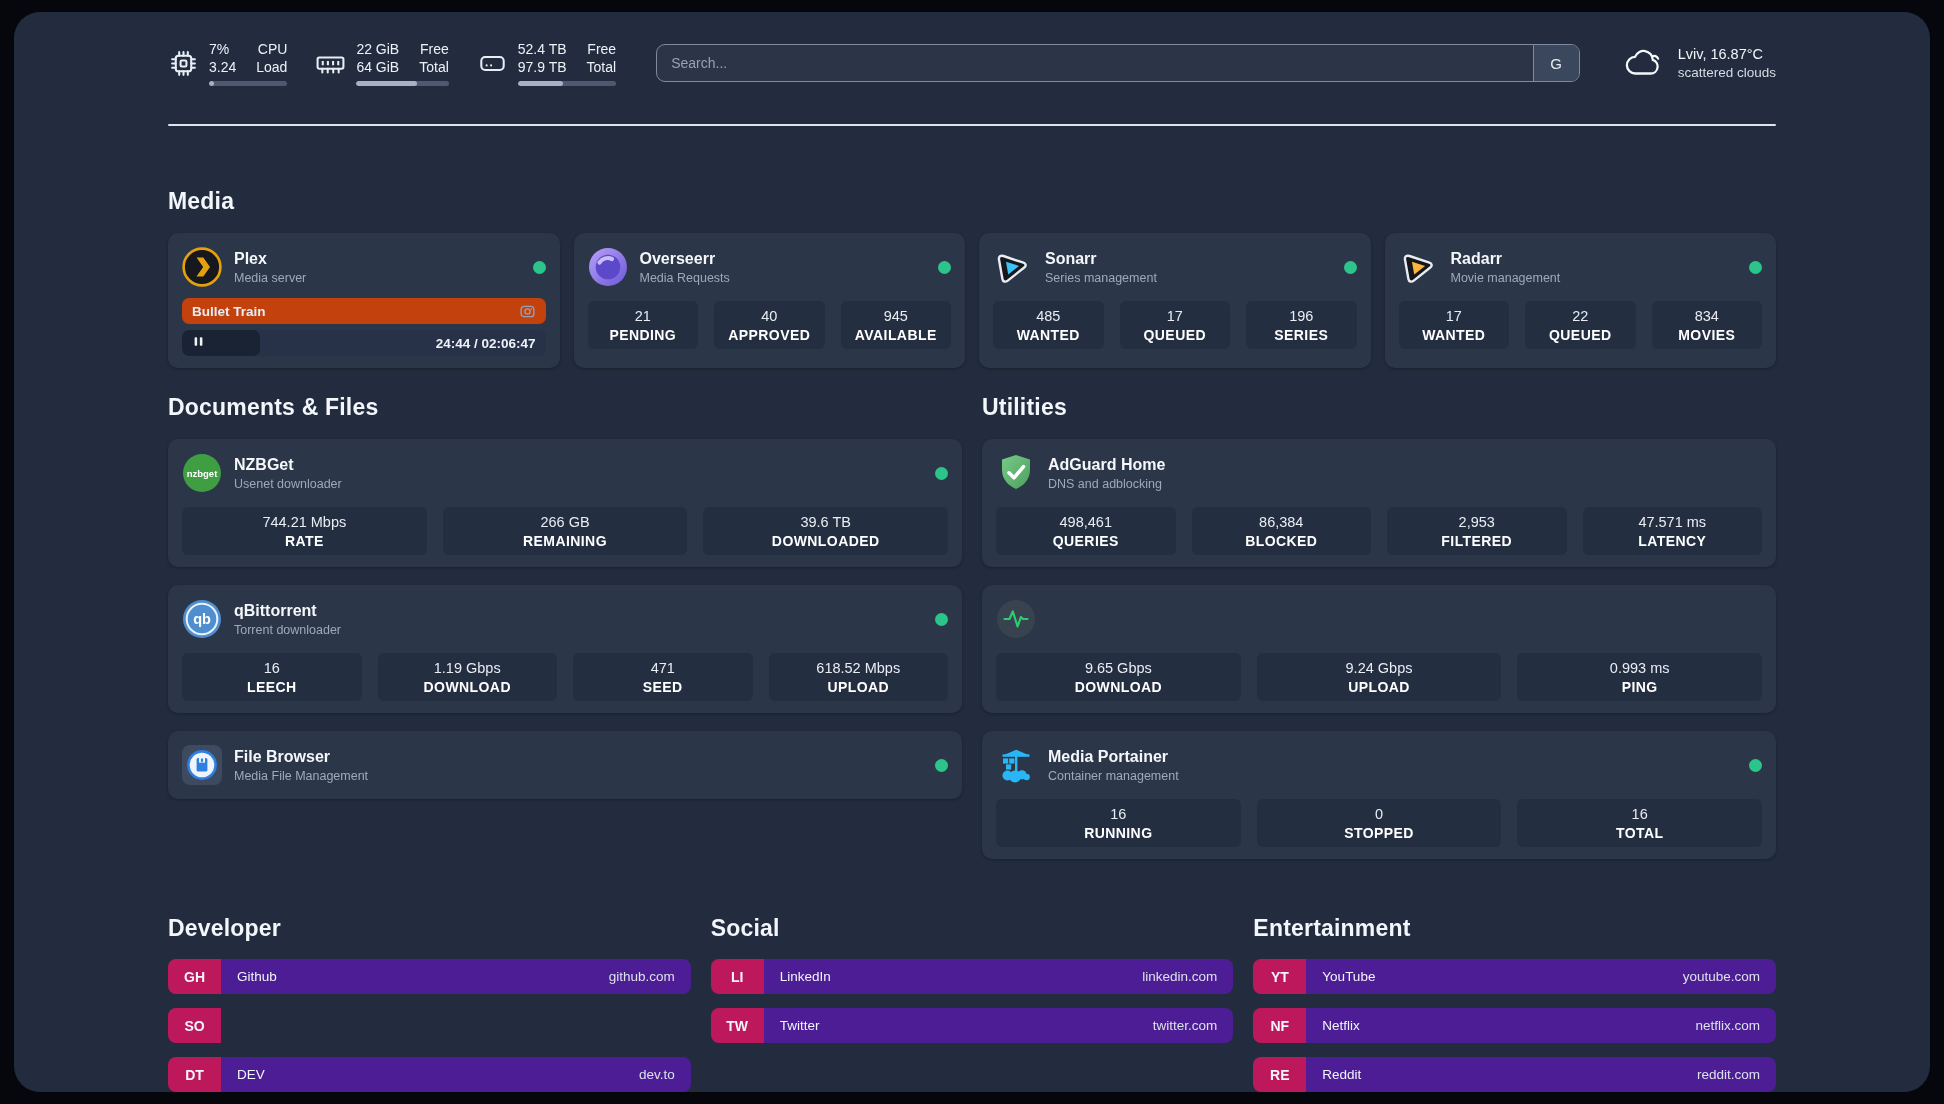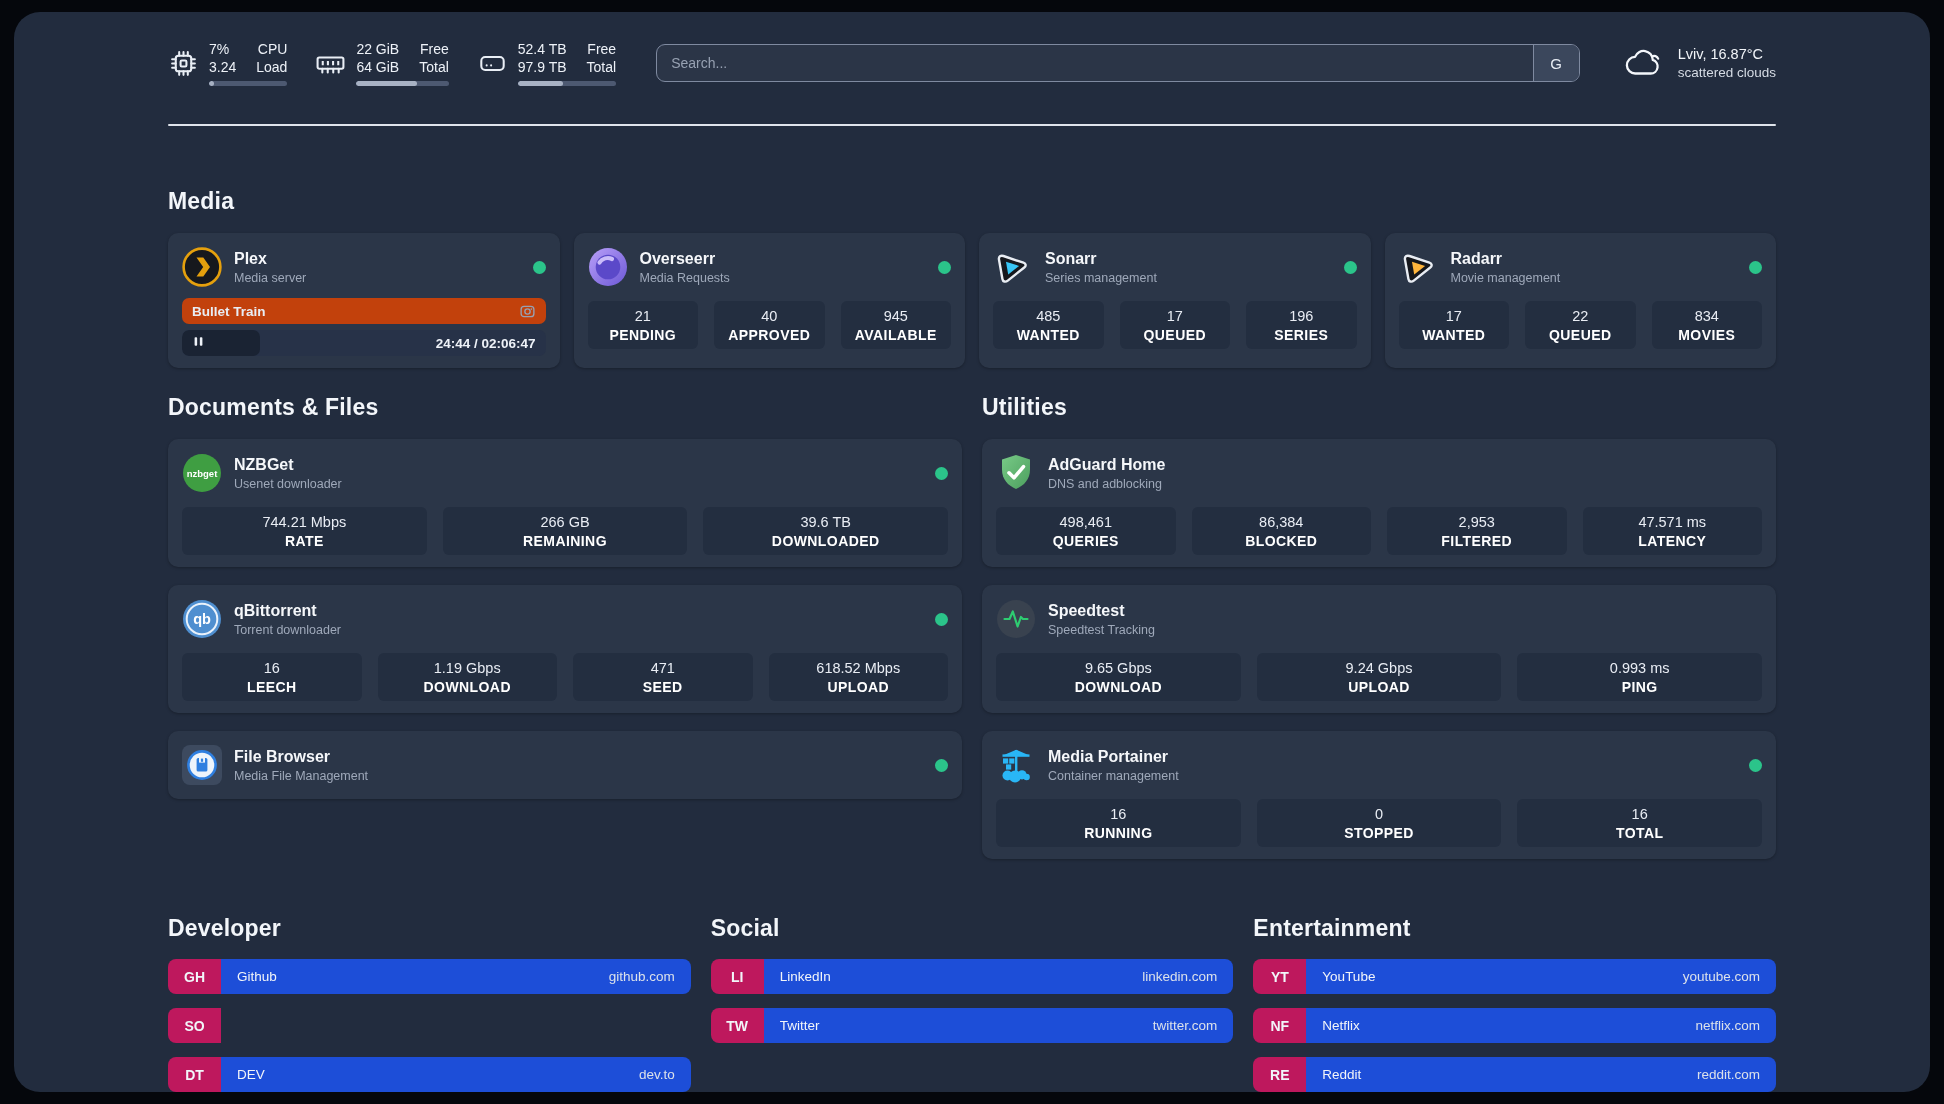--- a/index.html
+++ b/index.html
@@ -77,21 +77,21 @@
   .col{flex:1;min-width:0}
   .col .cards{display:flex;flex-direction:column;gap:18px;margin-top:18px}
 
   
   .links-row{display:flex;gap:20px;margin-top:56px}
   .link-col{flex:1;min-width:0}
   .link-list{margin-top:17px}
   .link-row{display:flex;height:35px;margin-bottom:14px;cursor:pointer}
   .link-abbr{width:53px;flex:none;background:#be185d;border-radius:8px 0 0 8px;display:flex;align-items:center;
     justify-content:center;font-size:14px;font-weight:700;color:#f2f5f9}
-  .link-main{flex:1;background:#1d4ed8;border-radius:0 8px 8px 0;display:flex;align-items:center;
+  .link-main{flex:1;background:#4c1d95;border-radius:0 8px 8px 0;display:flex;align-items:center;
     justify-content:space-between;padding:8px 16px;min-width:0}
   .link-name{font-size:13.5px;color:#f2f5f9;font-weight:500}
   .link-url{font-size:13.5px;color:#dbe1ea}
 </style>
 </head>
 <body>
 
 <div class="app">
   <div class="content">
 
@@ -460,24 +460,20 @@
               </div>
             </div>
             <div class="card">
   <div class="card-top">
     <span class="icon app-icon">
                   <svg viewBox="0 0 40 40">
                     <circle cx="20" cy="20" r="19" fill="#39424f"></circle>
                     <path d="M8.5 20h5l3.3-7.5 4.8 15 3.3-9.5 2 2h4.6" stroke="#2ecc71" stroke-width="2.2" fill="none" stroke-linecap="round" stroke-linejoin="round"></path>
                   </svg>
                 </span>
-    <div class="card-titles">
-      <div class="card-name">Speedtest</div>
-      <div class="card-desc">Speedtest Tracking</div>
-    </div>
 
   </div>
               <div class="stat-row">
       <div class="stat-box">
         <span class="stat-value">9.65 Gbps</span>
         <span class="stat-label">DOWNLOAD</span>
       </div>
       <div class="stat-box">
         <span class="stat-value">9.24 Gbps</span>
         <span class="stat-label">UPLOAD</span>

